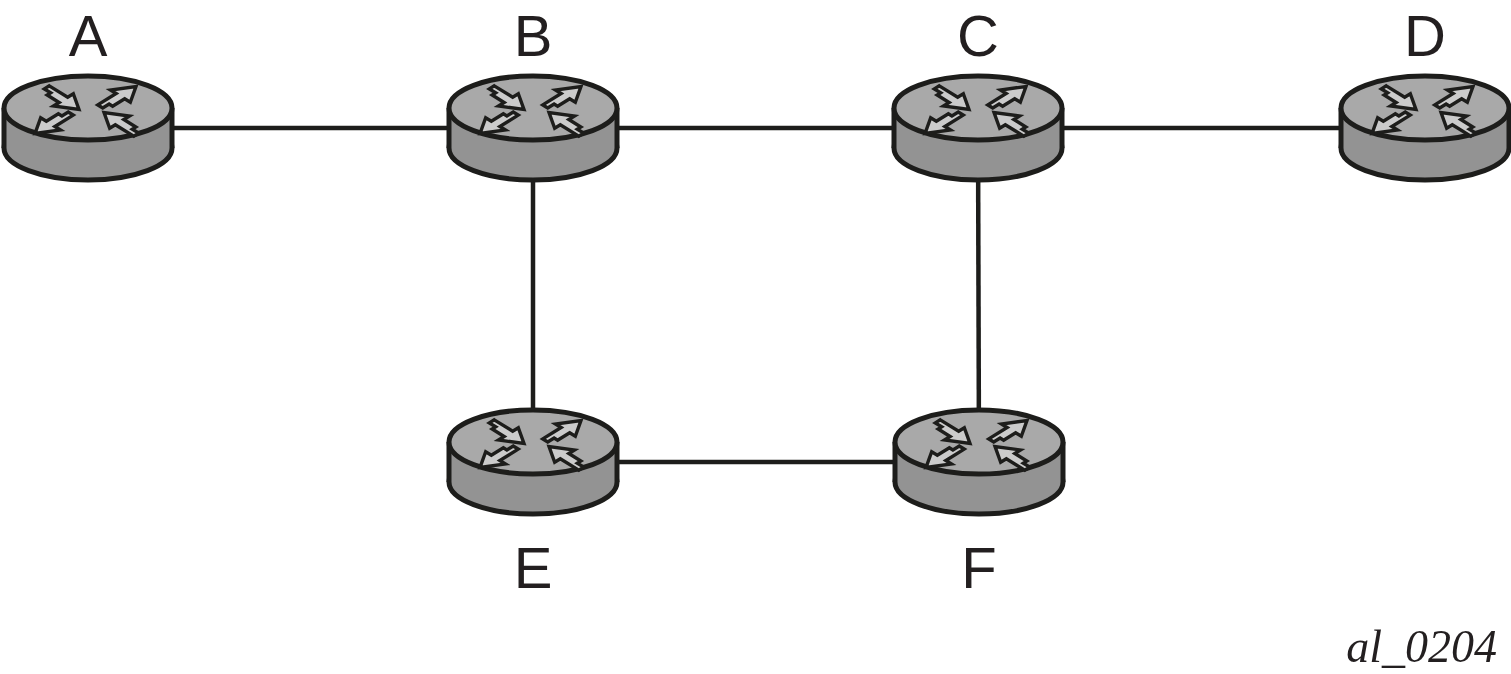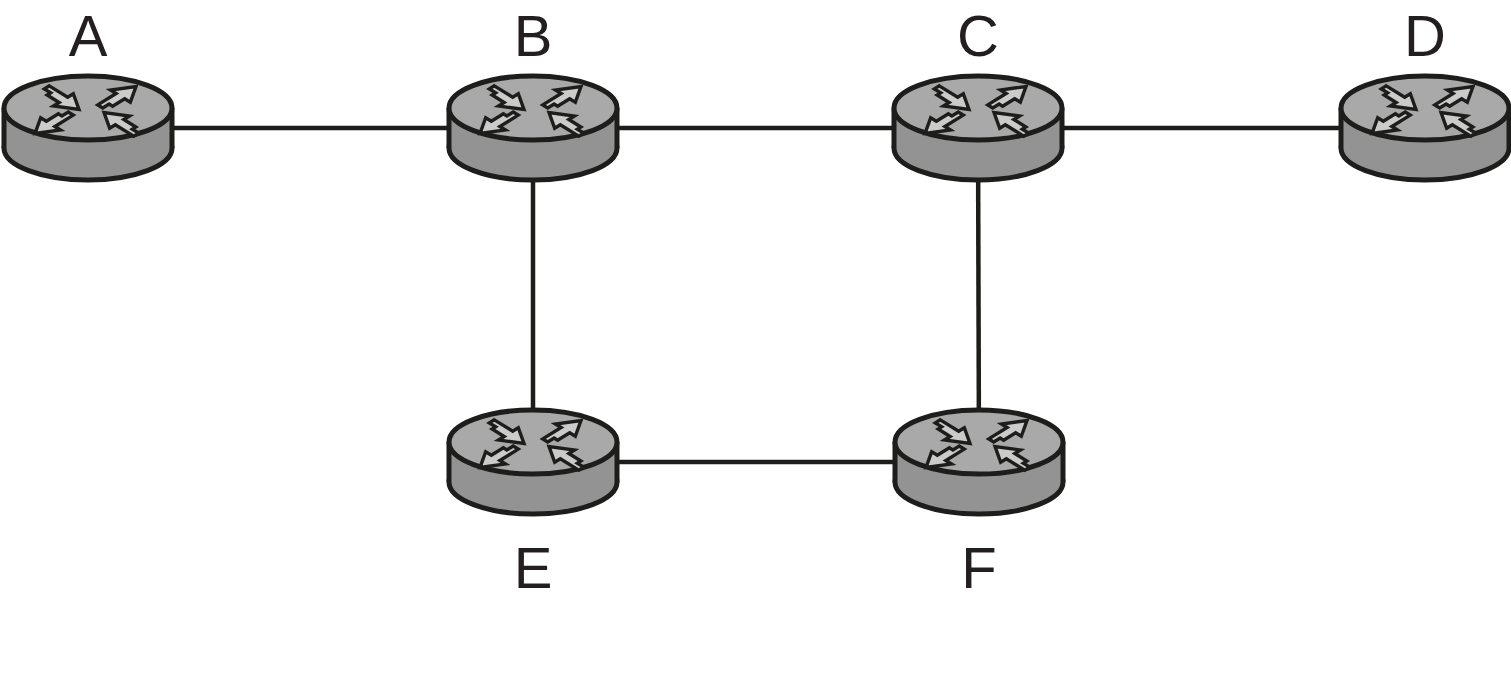--- a/index.html
+++ b/index.html
@@ -75,13 +75,14 @@
     <g id="labels-layer">
         <text x="88" y="56" class="node-label">A</text>
         <text x="533" y="56" class="node-label">B</text>
         <text x="978" y="56" class="node-label">C</text>
         <text x="1425" y="56" class="node-label">D</text>
         <text x="533" y="588" class="node-label">E</text>
         <text x="979" y="588" class="node-label">F</text>
       </g>
   </svg>
 
+  <div class="caption">al_0204</div>
 </div>
 
 </body></html>

